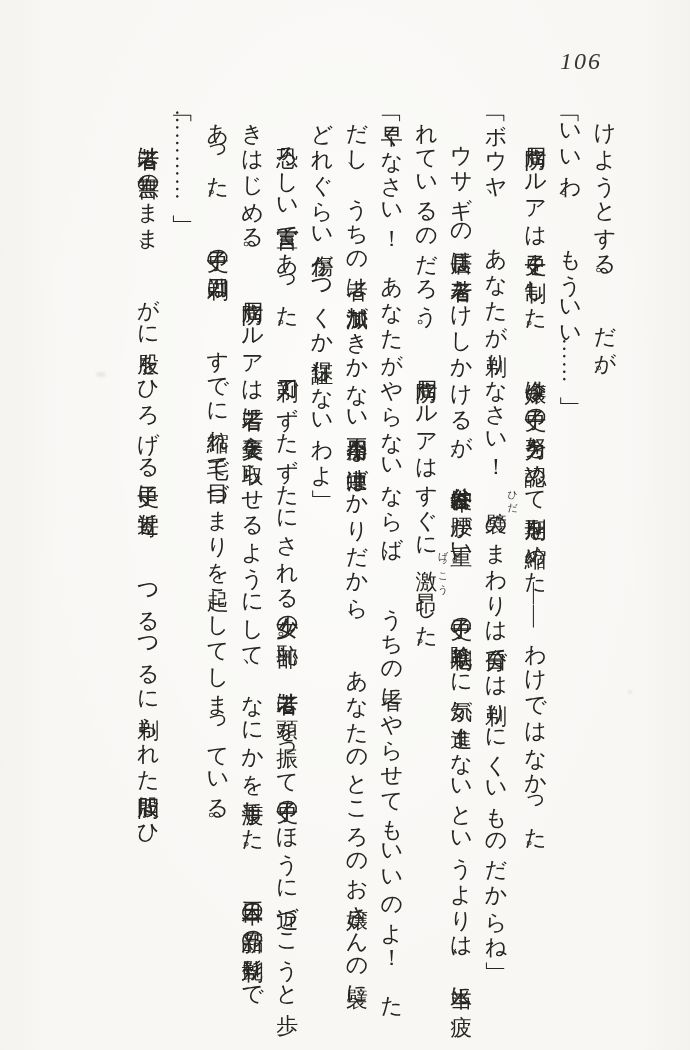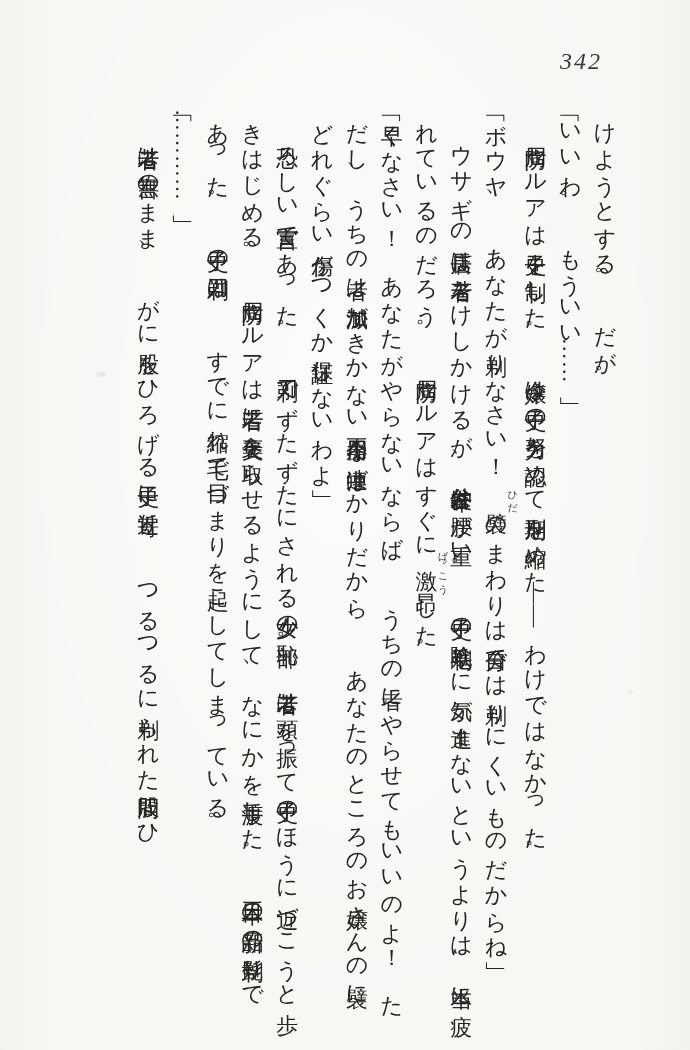--- a/index.html
+++ b/index.html
@@ -61,21 +61,21 @@
     background: rgba(120,118,112,0.12);
     filter: blur(1px);
   }
   .smudge.s1 { left: 96px;  top: 372px; width: 10px; height: 5px; }
   .smudge.s2 { left: 628px; top: 690px; width: 4px;  height: 4px; }
 </style>
 </head>
 <body>
 
 <div class="page" style="background-color: rgb(247, 246, 242);">
-  <span class="page-number">342</span>
+  <span class="page-number">106</span>
 
   <div class="text-block" style="color: rgb(38, 37, 34);">
       <p>けようとする。　だが。</p>
       <p>「いいわ。　もういい……」</p>
       <p class="indent">周防セルアは史子を制した。　令嬢は史子の努力を認めて刑期を縮めた――わけではなかった。</p>
       <p>「ボウヤ、　あなたが剃りなさい！　<ruby>襞<rt>ひだ</rt></ruby>のまわりは自分では剃りにくいものだからね」</p>
       <p class="indent">ウサギの店長は若者をけしかけるが、仲谷友希は腰が重い。　史子の陰毛剃りに気が進まないというよりは、本当に疲れているのだろう。　周防セルアはすぐに<ruby>激昂<rt>げっこう</rt></ruby>した。</p>
       <p>「早くなさい！　あなたがやらないならば、　うちの者にやらせてもいいのよ！　ただし、うちの者は加減がきかない不器用な連中ばかりだから、　あなたのところのお嬢さんの襞にどれぐらい傷がつくか保証しないわよ」</p>
       <p class="indent">恐ろしい宣言であった。　剃刀でずたずたにされる少女の恥部。　若者は頭を振って史子のほうに近づこうと歩きはじめる。　周防セルアは若者に褒美を取らせるようにして、なにかを手渡した。　三本目の新品の髭剃りであった。　史子の剃刀は、　すでに縮れ毛で目づまりを起こしてしまっている。</p>
       <p>「…………」</p>

